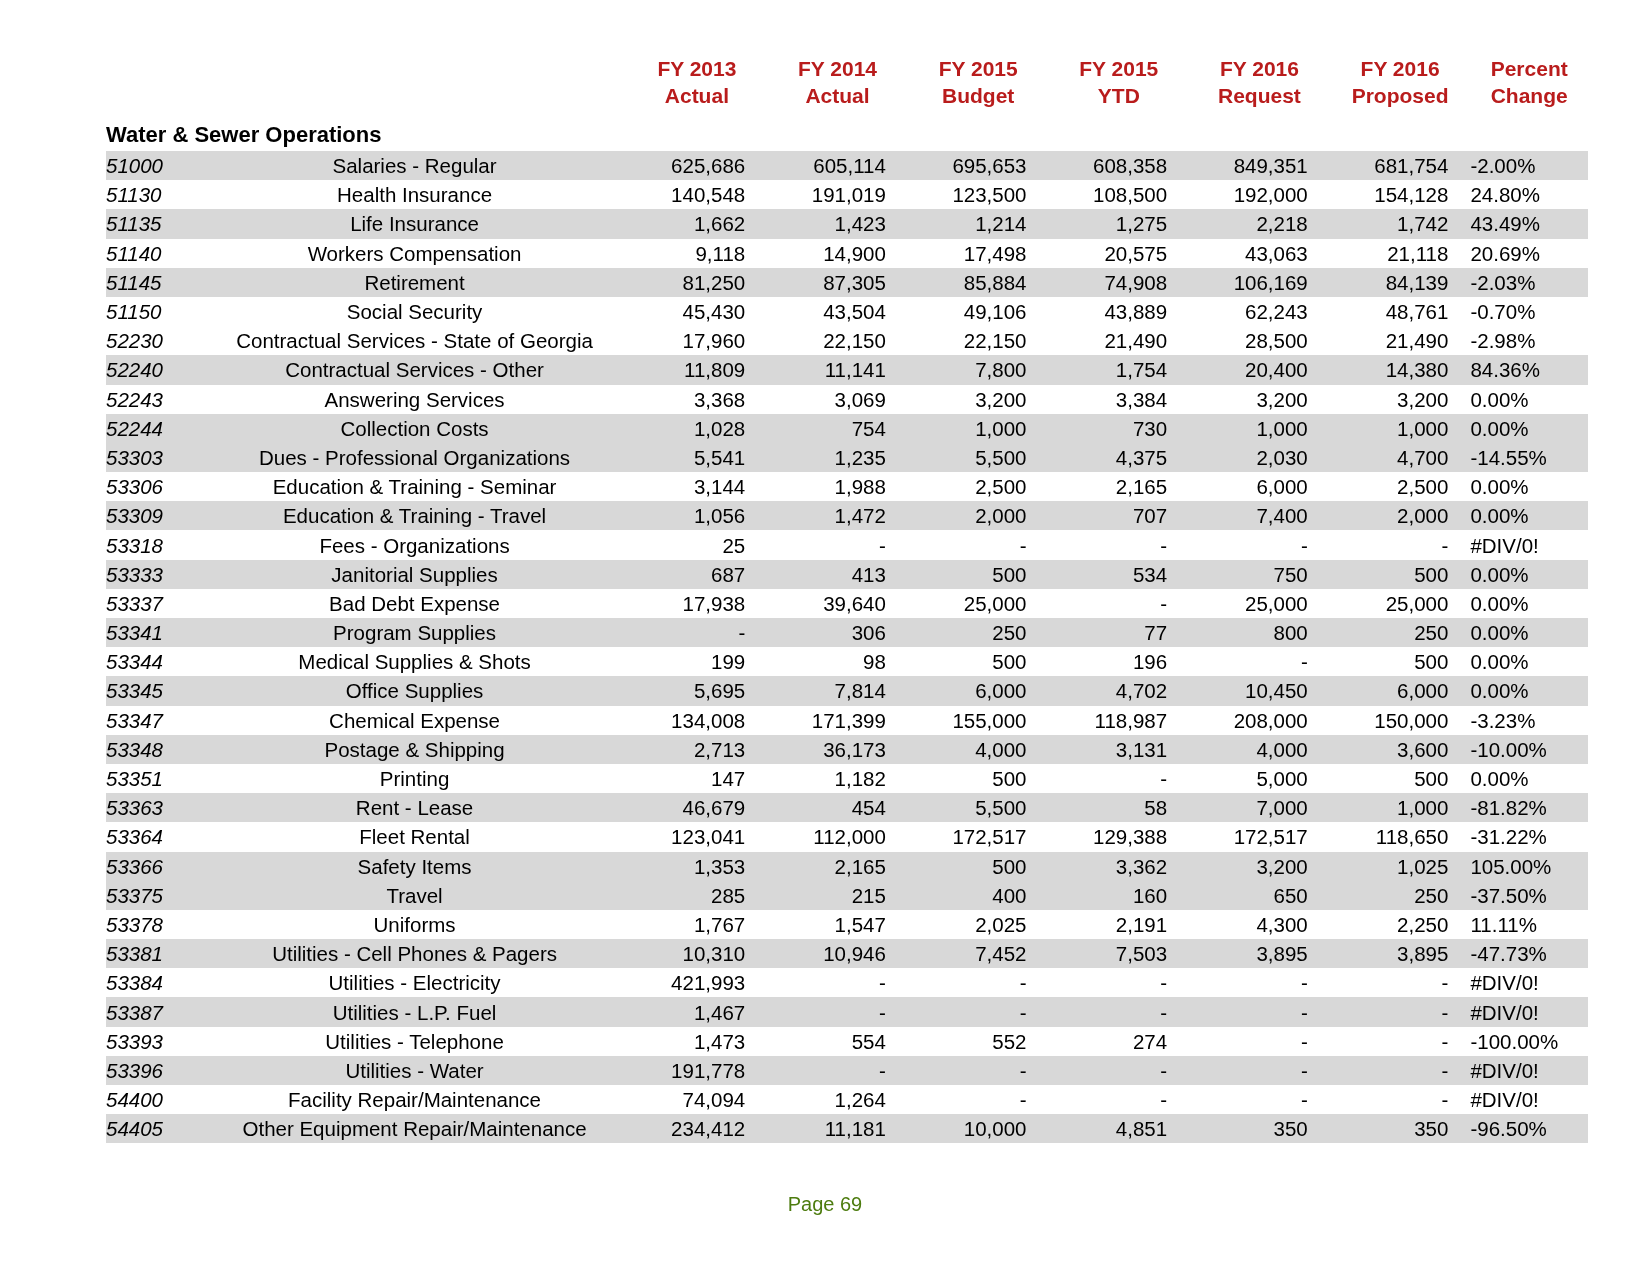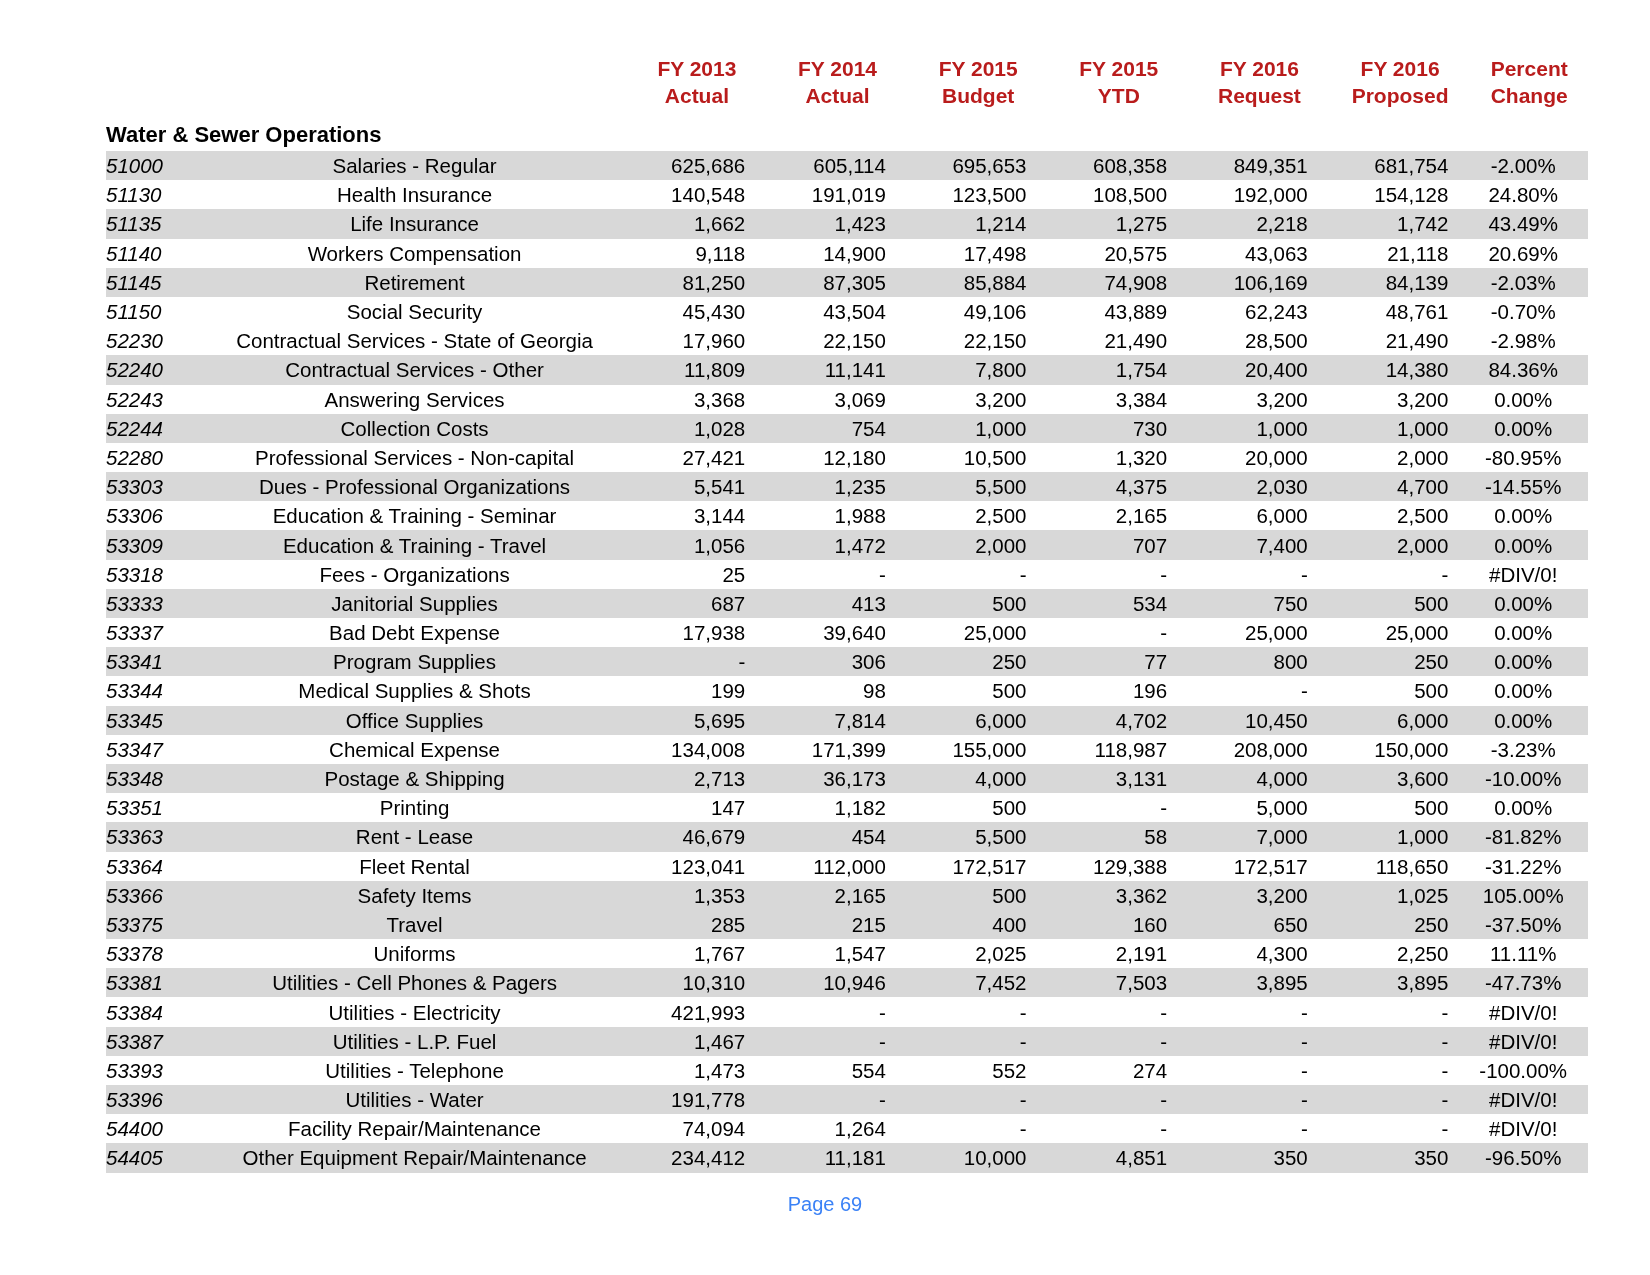--- a/index.html
+++ b/index.html
@@ -80,32 +80,32 @@
   }
   td.desc {
     text-align: center;
     padding-left: 0px !important;
   }
   td.num {
     text-align: right;
     padding-right: 22px !important;
   }
   td.pct {
-    text-align: center;
+    text-align: left;
     padding-right: 12px !important;
   }
 
   .footer {
     position: absolute;
     left: 0;
     right: 0;
     top: 1138px;
     text-align: center;
     font-size: 20px;
-    color: #3b82f6;
+    color: #4d7c0f;
   }
 </style>
 </head>
 <body>
 
 <div class="page">
 
   <table class="budget">
     <colgroup>
       <col class="c-code">
@@ -259,31 +259,20 @@
           <td class="code">52244</td>
           <td class="desc">Collection Costs</td>
           <td class="num">1,028</td>
           <td class="num">754</td>
           <td class="num">1,000</td>
           <td class="num">730</td>
           <td class="num">1,000</td>
           <td class="num">1,000</td>
           <td class="pct">0.00%</td>
         </tr>
-        <tr class="datarow">
-          <td class="code">52280</td>
-          <td class="desc">Professional Services - Non-capital</td>
-          <td class="num">27,421</td>
-          <td class="num">12,180</td>
-          <td class="num">10,500</td>
-          <td class="num">1,320</td>
-          <td class="num">20,000</td>
-          <td class="num">2,000</td>
-          <td class="pct">-80.95%</td>
-        </tr>
         <tr class="datarow shaded">
           <td class="code">53303</td>
           <td class="desc">Dues - Professional Organizations</td>
           <td class="num">5,541</td>
           <td class="num">1,235</td>
           <td class="num">5,500</td>
           <td class="num">4,375</td>
           <td class="num">2,030</td>
           <td class="num">4,700</td>
           <td class="pct">-14.55%</td>

